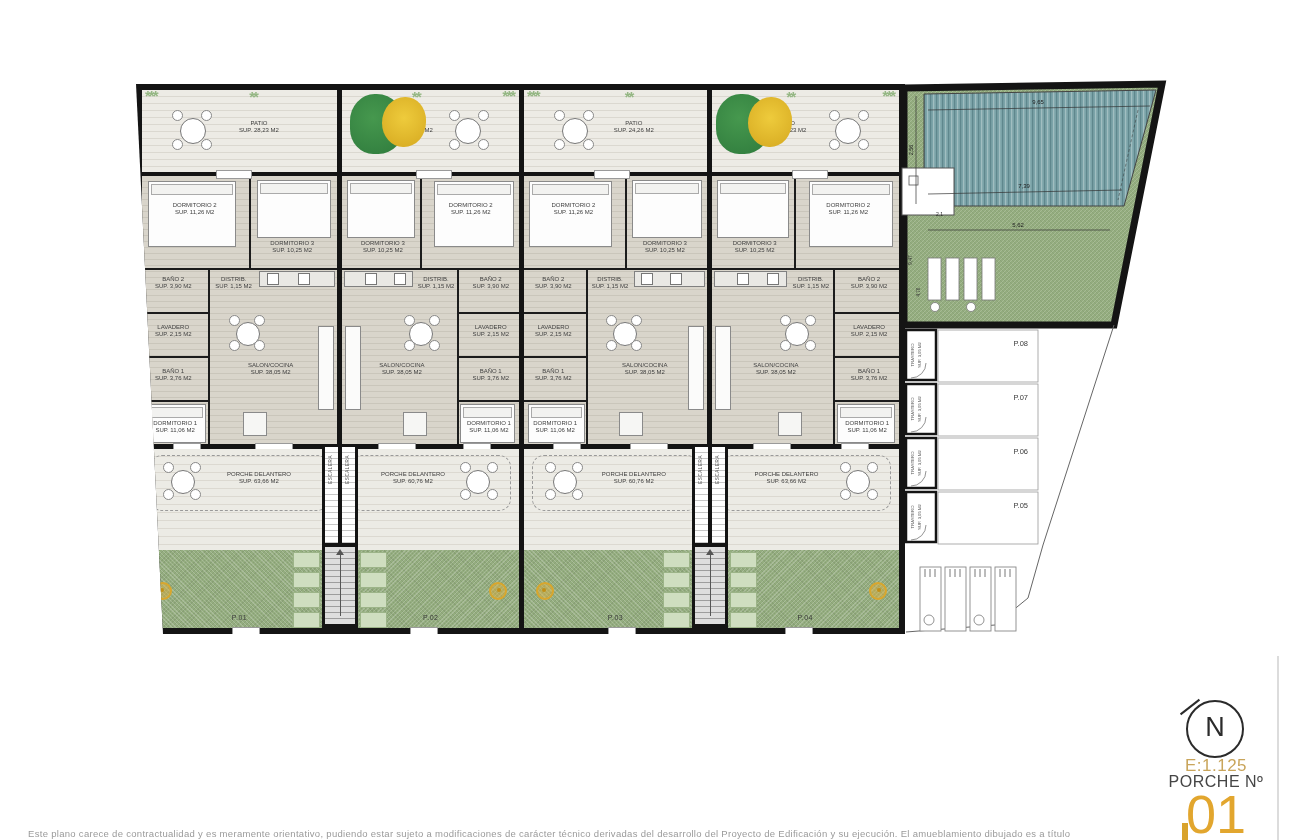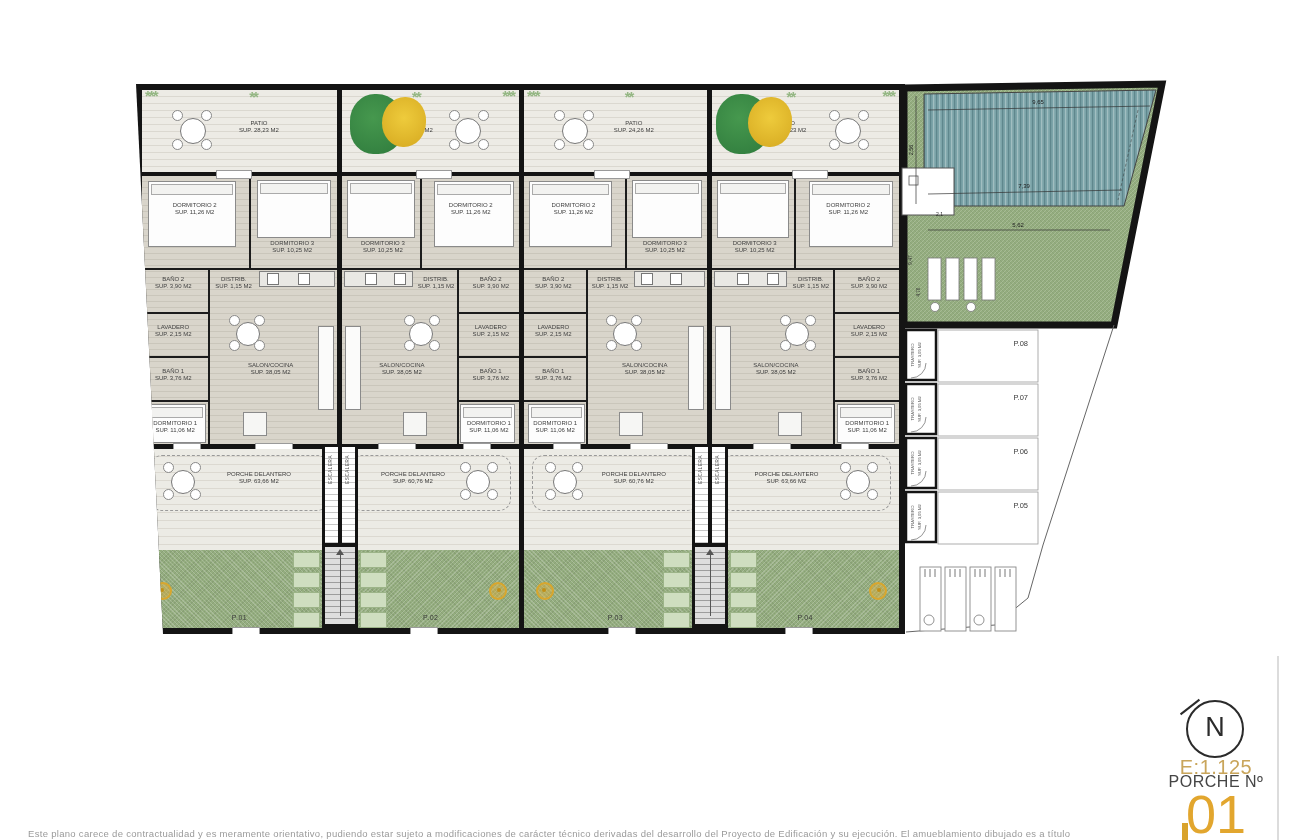--- a/index.html
+++ b/index.html
@@ -58,21 +58,21 @@
   .planters{position:absolute;top:108px;width:27px;}
   .pl-l{left:-29px;} .pl-r{right:-29px;}
   .pot{display:block;height:14px;margin-bottom:4px;background:#cfdec0;border:1px solid #9cb488;}
   
   .rz{position:absolute;left:900px;top:80px;}
   .rz text{font-family:"Liberation Sans",sans-serif;}
   
   .compass{position:absolute;left:1186px;top:700px;width:54px;height:54px;border:2px solid #2b2b2b;border-radius:50%;}
   .compass .nl{position:absolute;left:0;right:0;top:10px;text-align:center;font-size:27px;color:#2b2b2b;}
   .needle{position:absolute;left:1178px;top:706px;width:24px;height:2px;background:#2b2b2b;transform:rotate(-38deg);}
-  .scale-lbl{position:absolute;left:1166px;top:756px;width:100px;text-align:center;font-size:20px;color:#c9a55b;letter-spacing:.5px;}
+  .scale-lbl{position:absolute;left:1166px;top:756px;width:100px;text-align:center;font-size:17px;color:#c9a55b;letter-spacing:.5px;}
   .plano-lbl{position:absolute;left:1166px;top:773px;width:100px;text-align:center;font-size:16px;color:#454545;letter-spacing:.5px;}
   .plano-num{position:absolute;left:1166px;top:786px;width:100px;text-align:center;font-size:54px;line-height:56px;color:#e2a62e;}
   .sheet-line{position:absolute;left:1277px;top:656px;width:2px;height:184px;background:#dcdcdc;}
   .gold-bar{position:absolute;left:1182px;top:823px;width:6px;height:17px;background:#d9a32b;}
   .disclaimer{position:absolute;left:28px;top:828px;width:1130px;font-size:9.5px;letter-spacing:.3px;
     color:#9a9a9a;white-space:nowrap;overflow:hidden;}
 </style>
 </head>
 <body>
 

